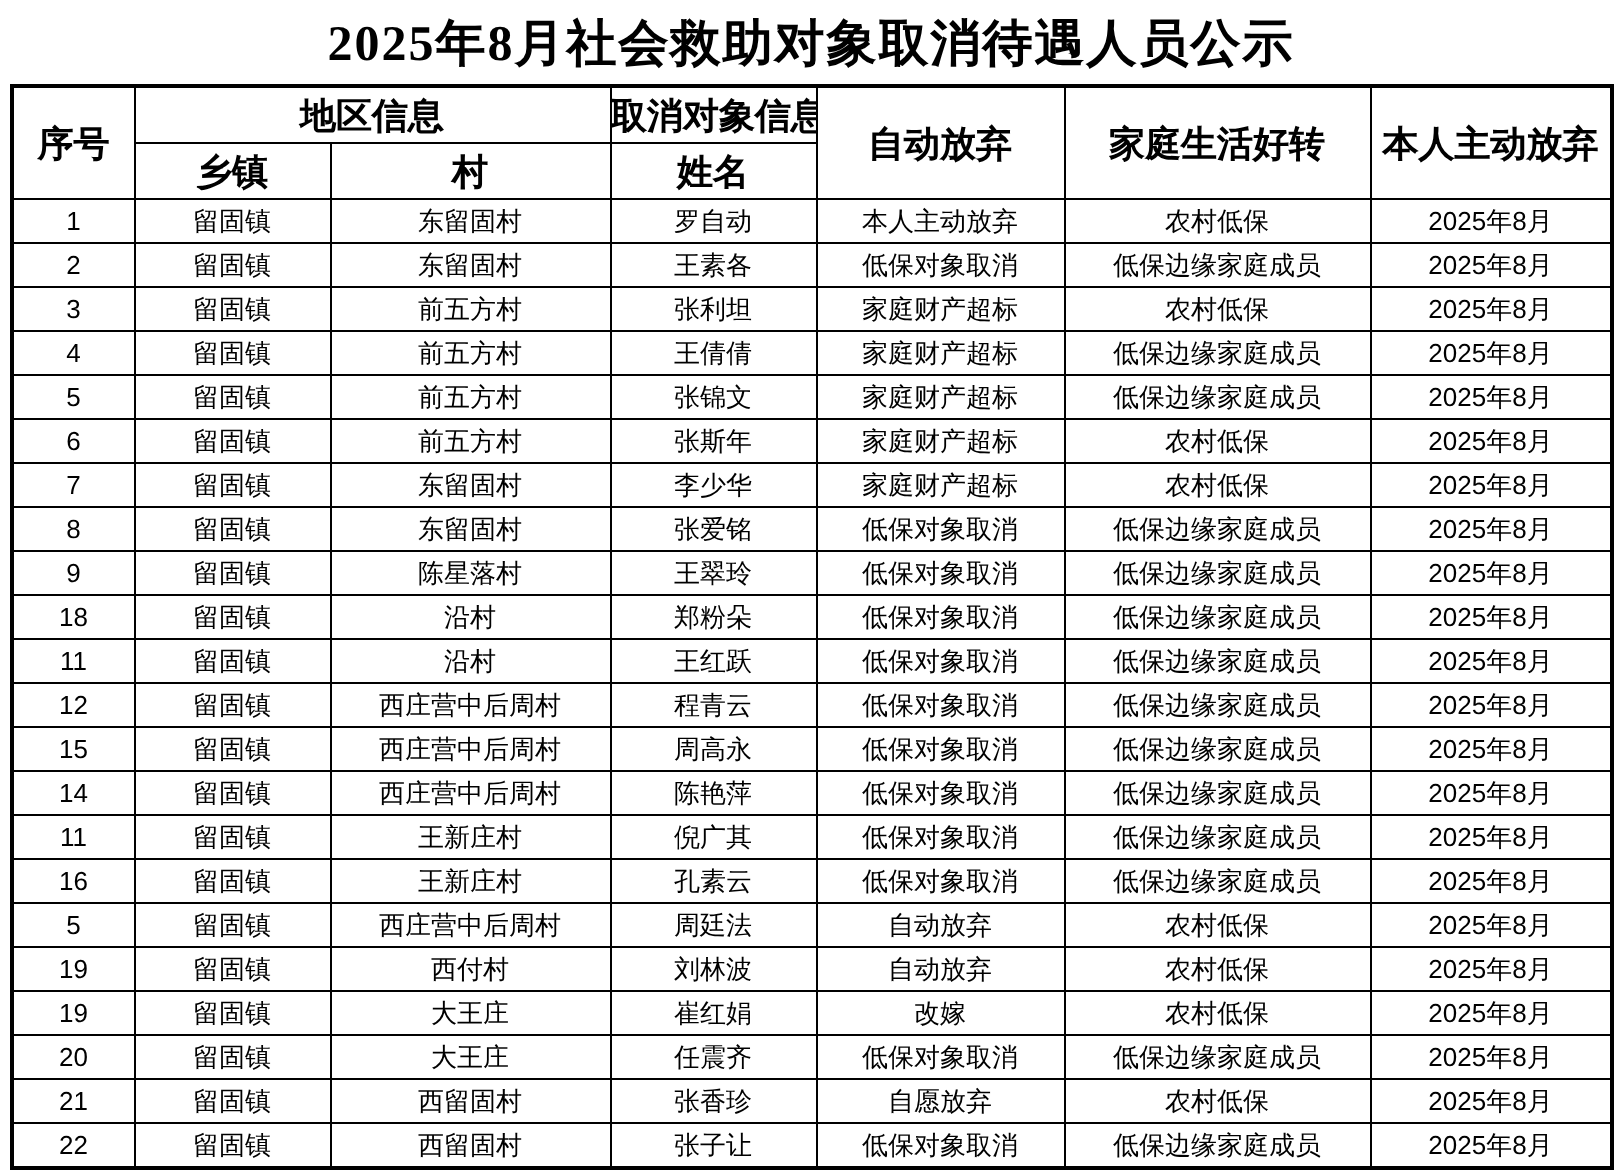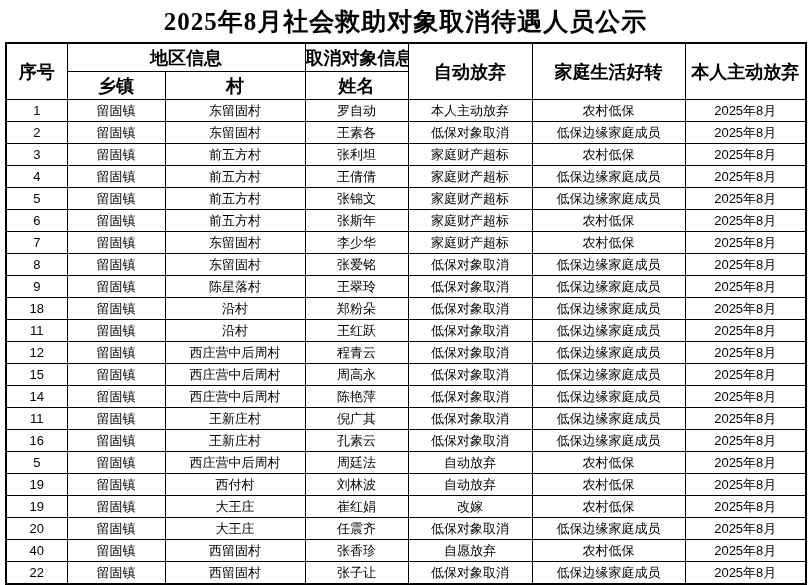--- a/index.html
+++ b/index.html
@@ -265,21 +265,21 @@
       <tr>
         <td>20</td>
         <td>留固镇</td>
         <td>大王庄</td>
         <td>任震齐</td>
         <td>低保对象取消</td>
         <td>低保边缘家庭成员</td>
         <td>2025年8月</td>
       </tr>
       <tr>
-        <td>40</td>
+        <td>21</td>
         <td>留固镇</td>
         <td>西留固村</td>
         <td>张香珍</td>
         <td>自愿放弃</td>
         <td>农村低保</td>
         <td>2025年8月</td>
       </tr>
       <tr>
         <td>22</td>
         <td>留固镇</td>

